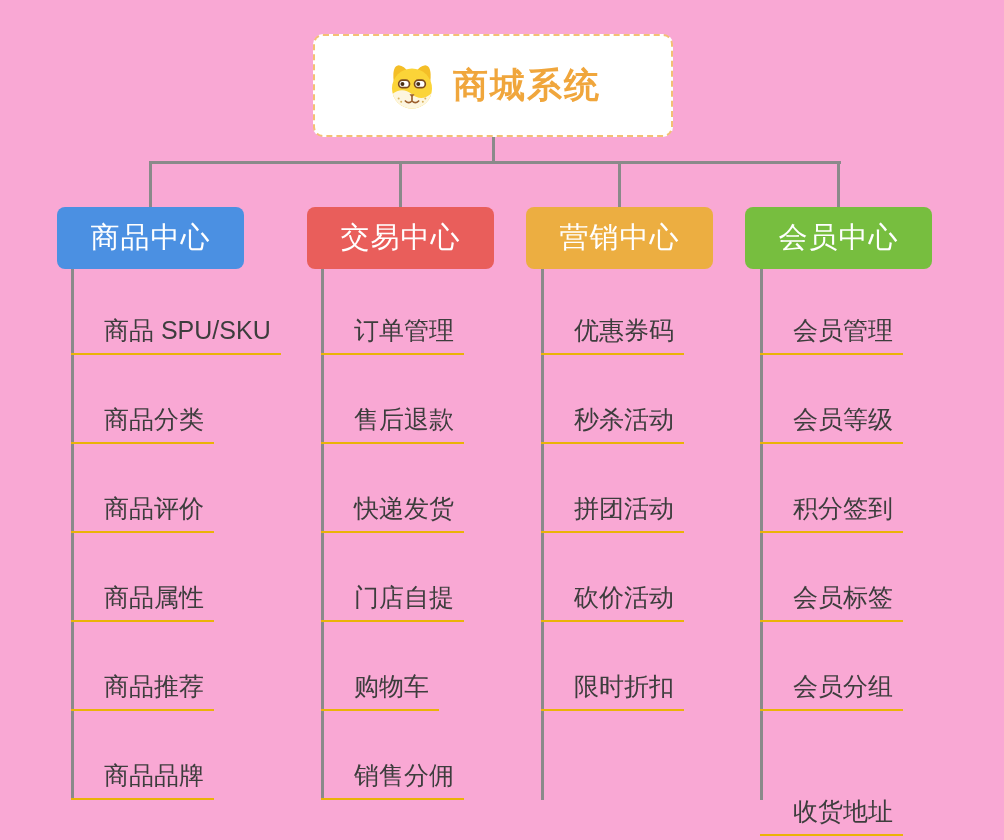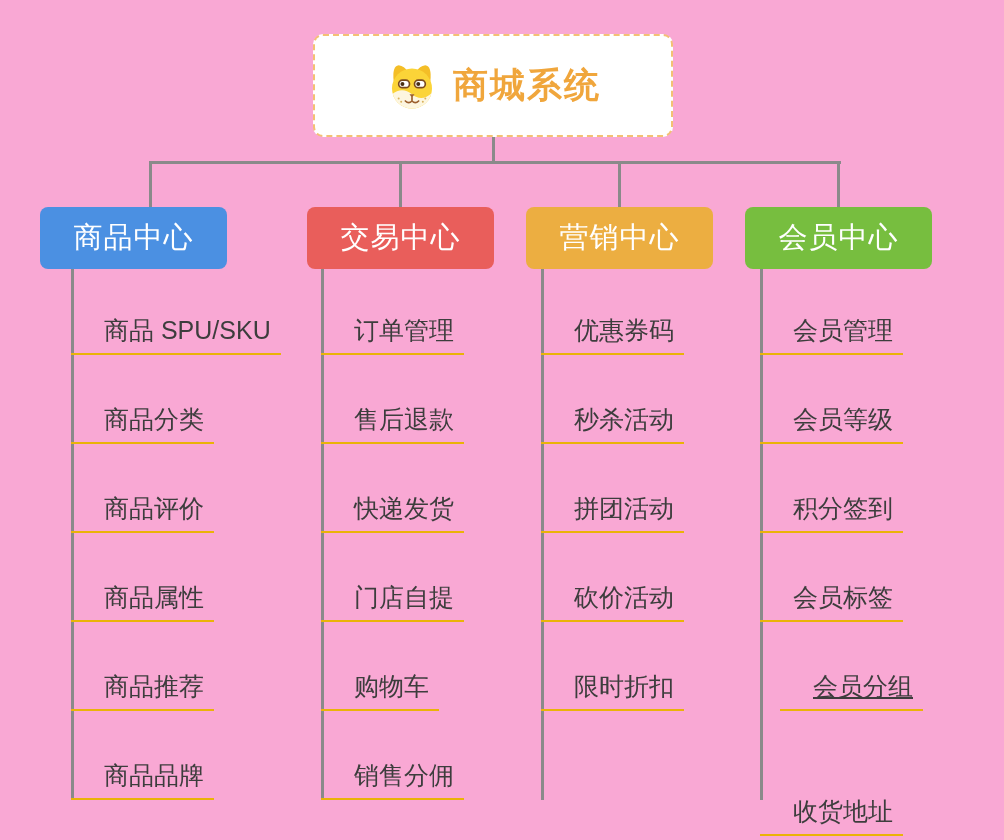--- a/index.html
+++ b/index.html
@@ -66,21 +66,21 @@
         <path d="M32 44 L32 47 M24 48 Q28 52 32 48 Q36 52 40 48" fill="none" stroke="#9c5f2e" stroke-width="2" stroke-linecap="round"></path>
         <circle cx="16" cy="45" r="1.2" fill="#d8b25e"></circle>
         <circle cx="19" cy="49" r="1.2" fill="#d8b25e"></circle>
         <circle cx="48" cy="45" r="1.2" fill="#d8b25e"></circle>
         <circle cx="45" cy="49" r="1.2" fill="#d8b25e"></circle>
       </svg>
     </span>
     <span class="root-title">商城系统</span>
   </div>
 
-  <div class="branch-node" style="left: 40px; background-color: rgb(75, 144, 226);">商品中心</div>
+  <div class="branch-node" style="left: 57px; background-color: rgb(75, 144, 226);">商品中心</div>
   <div class="trunk" style="left:71px;"></div>
   <div class="leaf" style="left:71px; top:310px;">商品 SPU/SKU</div>
   <div class="leaf" style="left:71px; top:399px;">商品分类</div>
   <div class="leaf" style="left:71px; top:488px;padding-left:33px;">商品评价</div>
   <div class="leaf" style="left:71px; top:577px;">商品属性</div>
   <div class="leaf" style="left:71px; top:666px;">商品推荐</div>
   <div class="leaf" style="left:71px; top:755px;">商品品牌</div>
 
   <div class="branch-node" style="left: 307px; background-color: rgb(233, 94, 91);">交易中心</div>
   <div class="trunk" style="left:321px;"></div>
@@ -98,16 +98,16 @@
   <div class="leaf" style="left:541px; top:488px;">拼团活动</div>
   <div class="leaf" style="left:541px; top:577px;">砍价活动</div>
   <div class="leaf" style="left:541px; top:666px;">限时折扣</div>
 
   <div class="branch-node" style="left: 745px; background-color: rgb(119, 190, 63);">会员中心</div>
   <div class="trunk" style="left:760px;"></div>
   <div class="leaf" style="left:760px; top:310px;">会员管理</div>
   <div class="leaf" style="left:760px; top:399px;">会员等级</div>
   <div class="leaf" style="left:760px; top:488px;">积分签到</div>
   <div class="leaf" style="left:760px; top:577px;">会员标签</div>
-  <div class="leaf" style="left:780px; top:666px;text-decoration:underline;">会员分组</div>
+  <div class="leaf" style="left:760px; top:666px;">会员分组</div>
   <div class="leaf" style="left:760px; top:791px;">收货地址</div>
 
 </div>
 
 </body></html>

